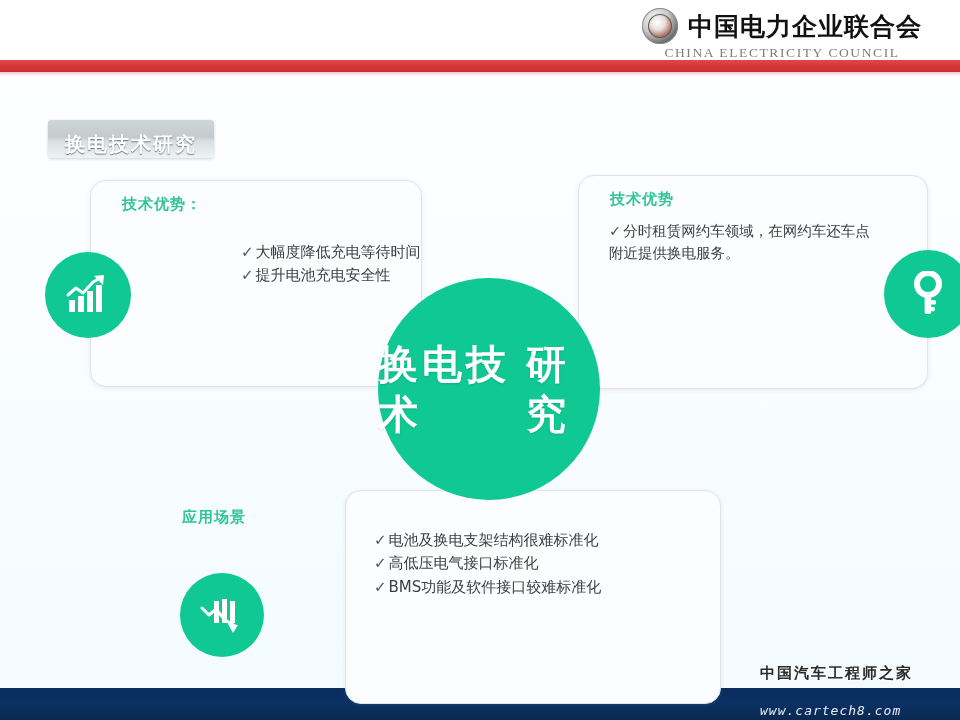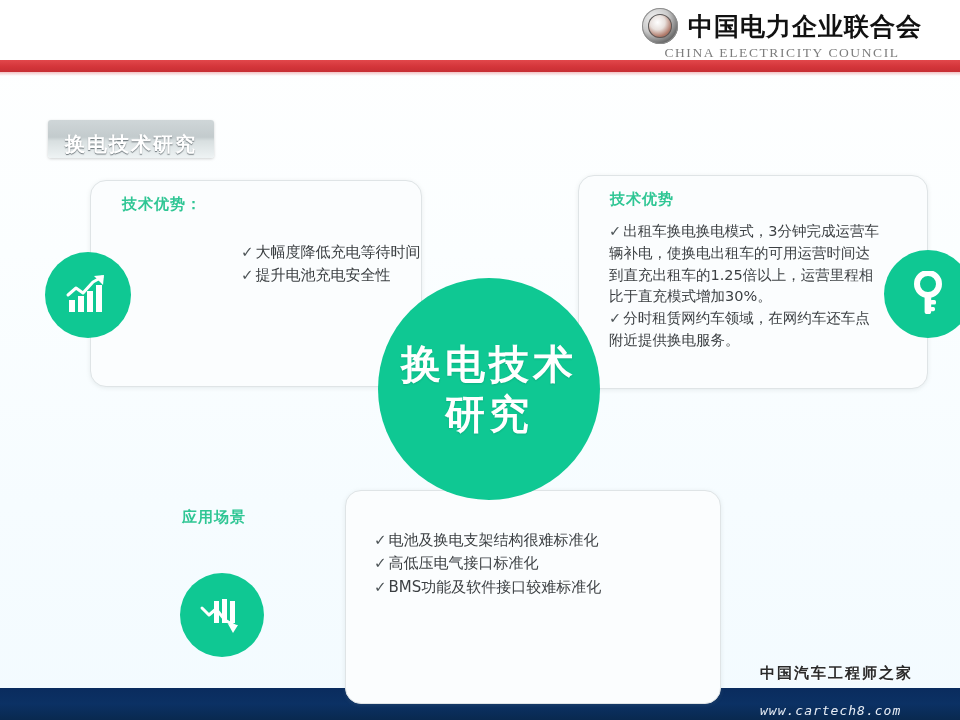--- a/index.html
+++ b/index.html
@@ -63,21 +63,21 @@
   }
   .title-chip span{
     font-size:20px;font-weight:bold;color:#ffffff;letter-spacing:2px;
     text-shadow:0 1px 1px rgba(90,100,105,.85);
   }
 
   
   .center-circle{
     position:absolute;left:378px;top:278px;width:222px;height:222px;border-radius:50%;
     background:#0fc893;
-    display:flex;flex-direction:column;align-items:center;justify-content:center;
+    display:flex;flex-direction:row;align-items:center;justify-content:center;
     z-index:6;
   }
   .center-circle .cc-l1,.center-circle .cc-l2{
     color:#ffffff;font-weight:bold;letter-spacing:4px;line-height:1.25;
     text-shadow:0 1px 2px rgba(0,0,0,.12);
   }
   .center-circle .cc-l1{font-size:40px;}
   .center-circle .cc-l2{font-size:40px;}
 
   
@@ -166,21 +166,20 @@
     <div class="panel-title">技术优势：</div>
     <div class="panel-body">
       <p class="bullet"><span class="tick">✓</span><span>大幅度降低充电等待时间</span></p>
       <p class="bullet"><span class="tick">✓</span><span>提升电池充电安全性</span></p>
     </div>
   </div>
 
   <div class="panel" id="panel-scenario">
     <div class="panel-title">技术优势</div>
     <div class="panel-body">
-      <p class="bullet"><span class="tick">✓</span><span>出租车换电换电模式，3分钟完成运营车辆补电，使换电出租车的可用运营时间达到直充出租车的1.25倍以上，运营里程相比于直充模式增加30%。</span></p>
       <p class="bullet"><span class="tick">✓</span><span>分时租赁网约车领域，在网约车还车点附近提供换电服务。</span></p>
     </div>
   </div>
 
   <div class="diff-label">应用场景</div>
   <div class="panel" id="panel-difficulty">
     <div class="panel-body">
       <p class="bullet"><span class="tick">✓</span><span>电池及换电支架结构很难标准化</span></p>
       <p class="bullet"><span class="tick">✓</span><span>高低压电气接口标准化</span></p>
       <p class="bullet"><span class="tick">✓</span><span>BMS功能及软件接口较难标准化</span></p>

